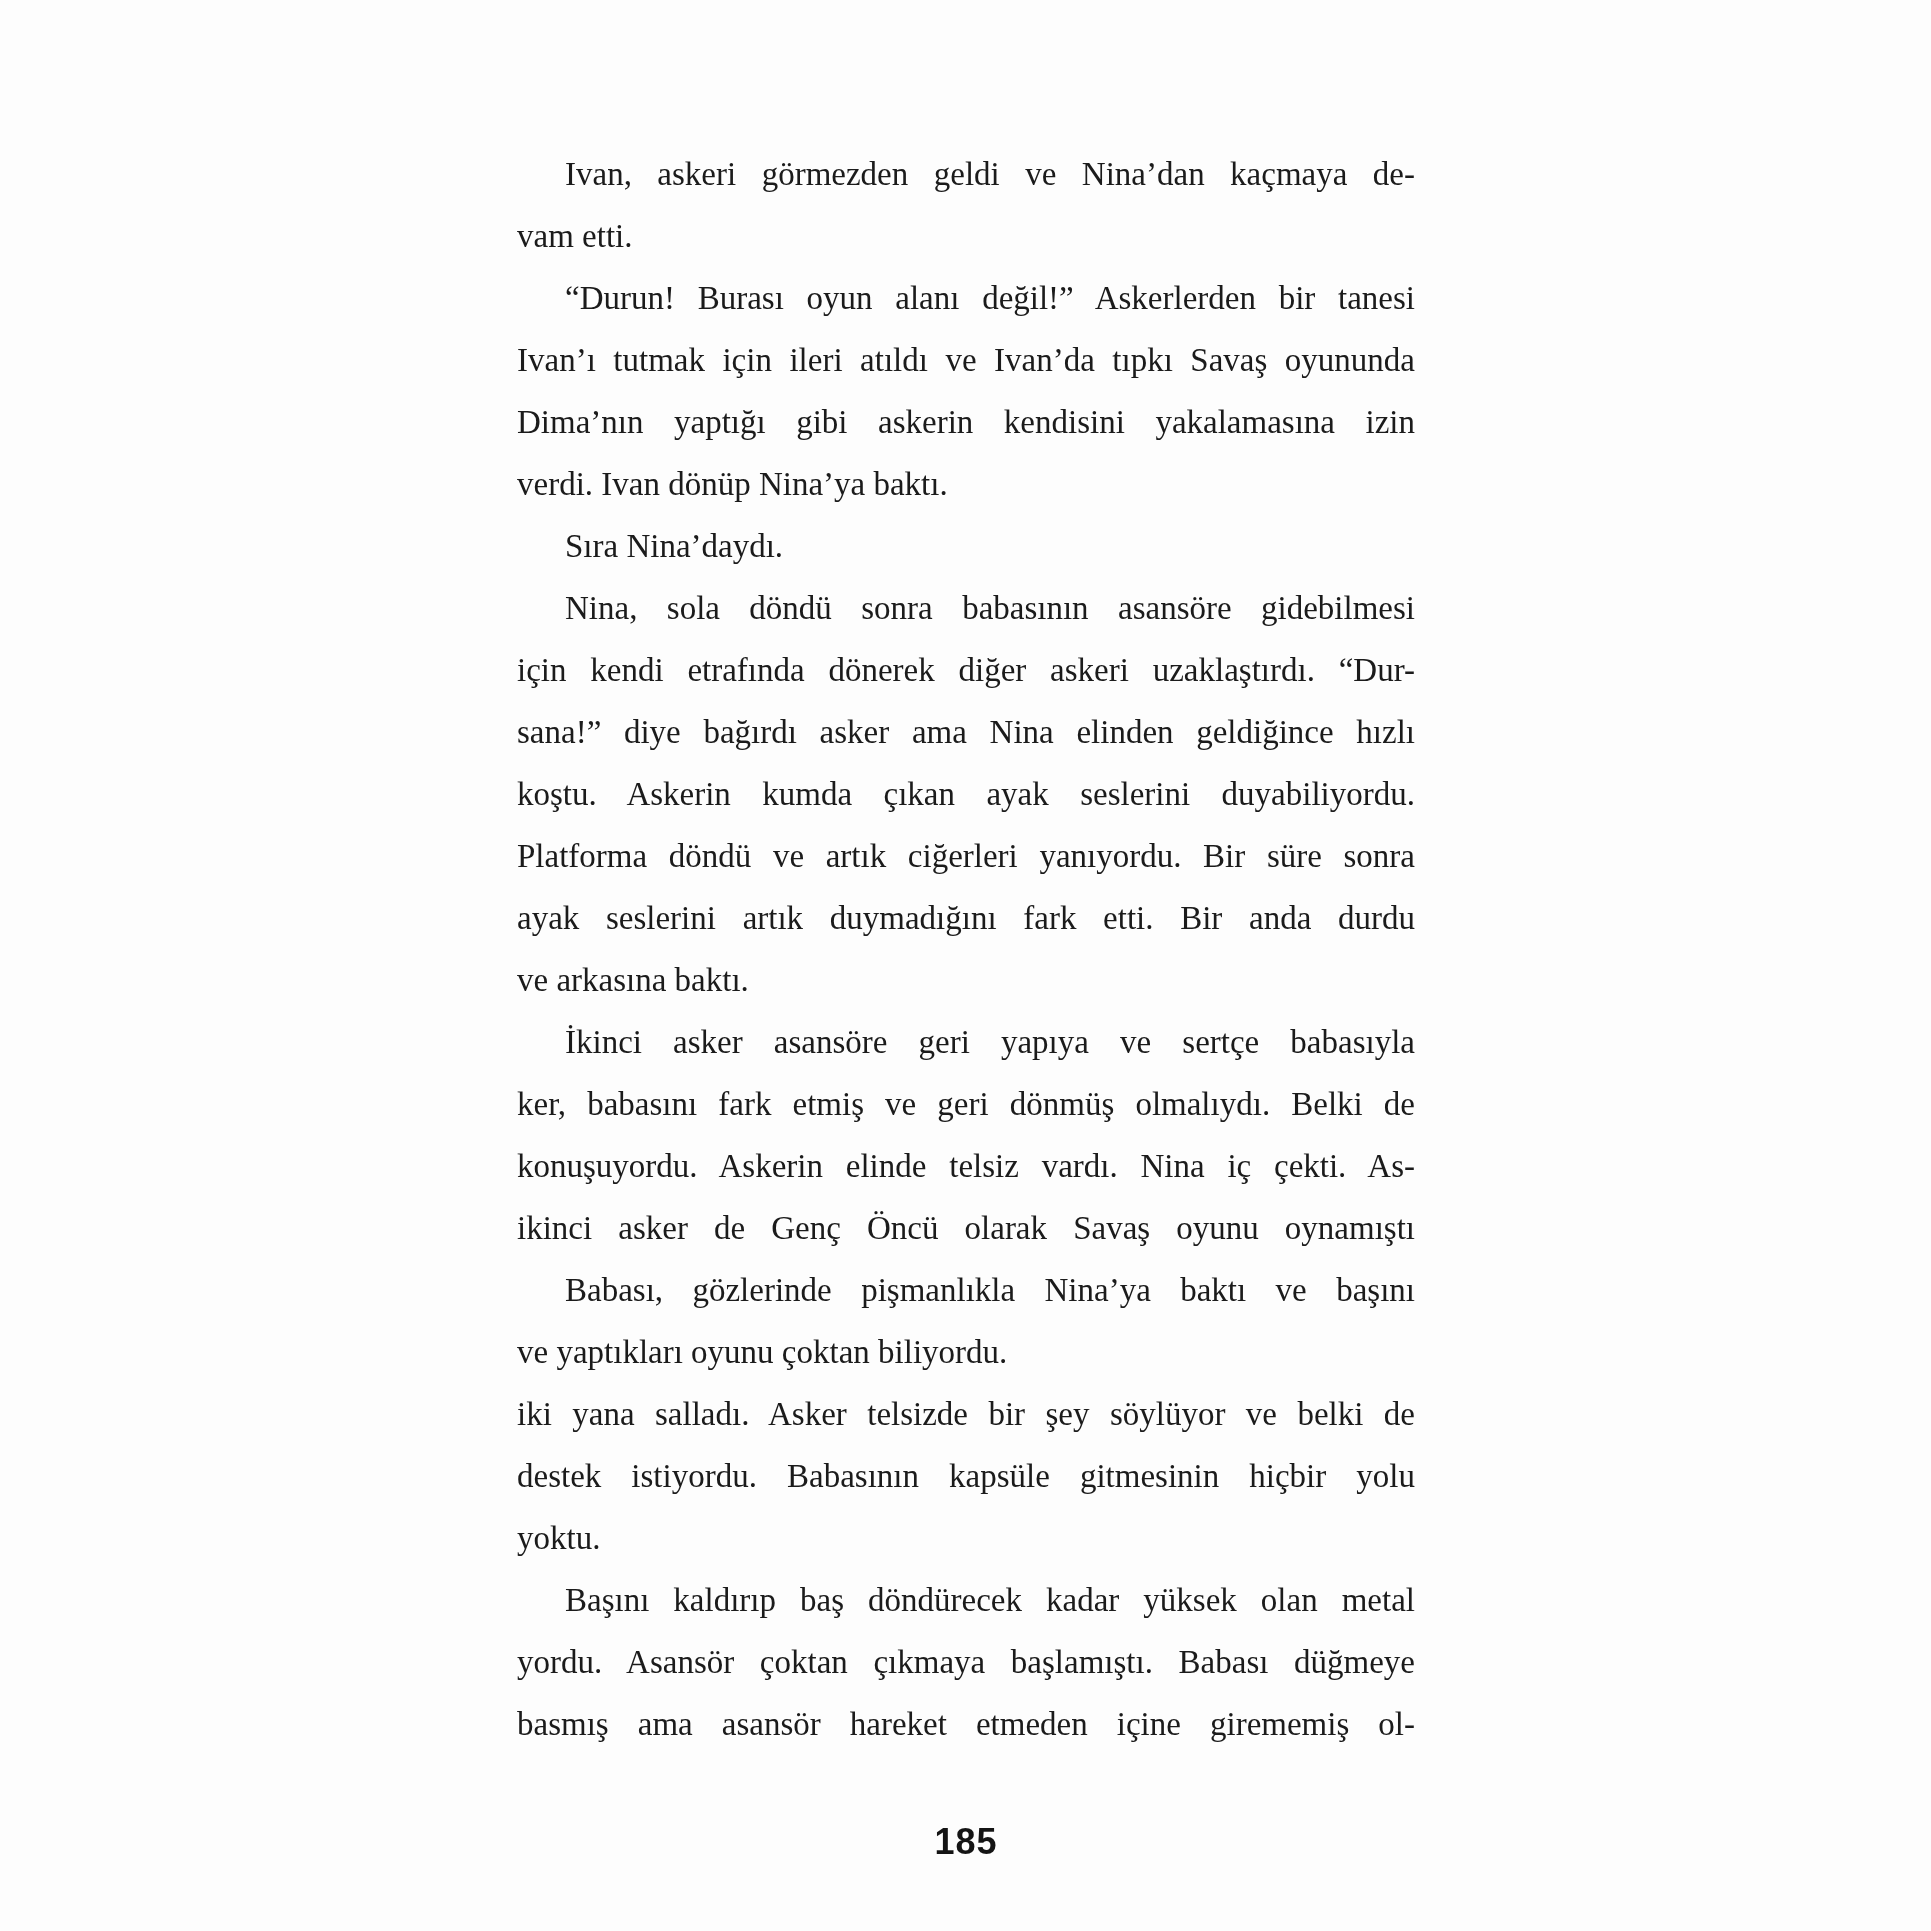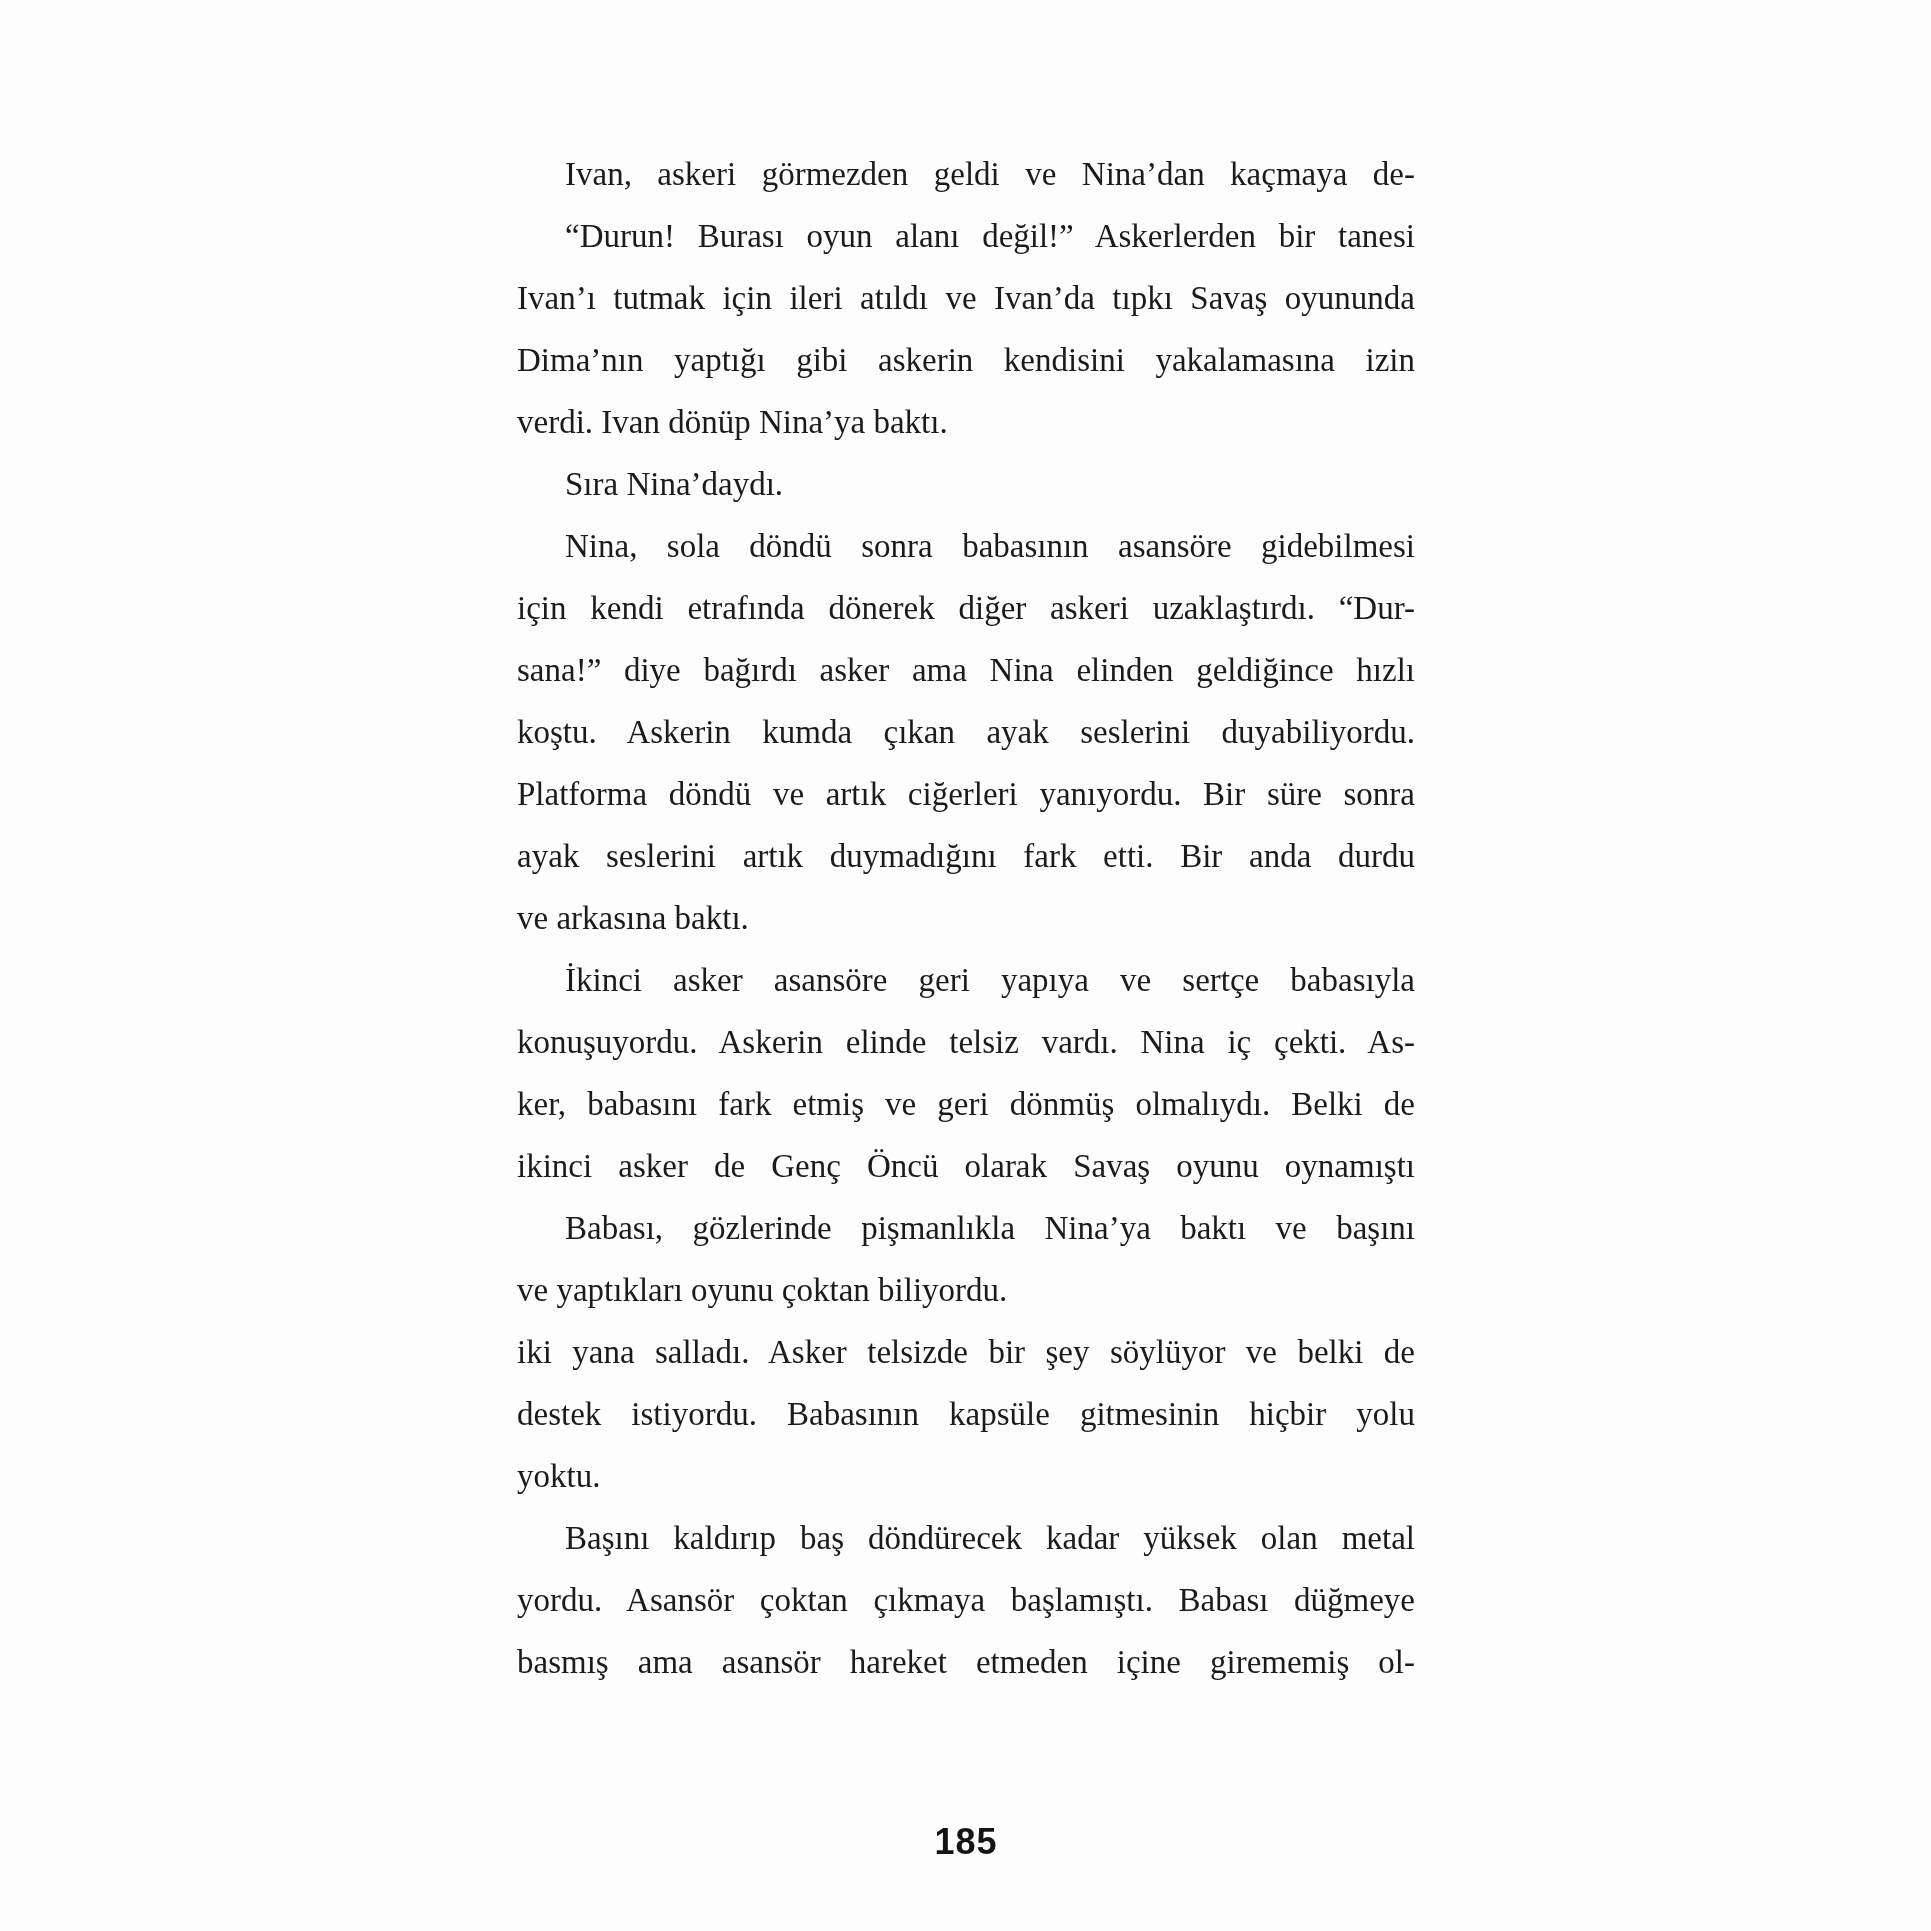--- a/index.html
+++ b/index.html
@@ -56,35 +56,36 @@
     color: #141414;
   }
 </style>
 </head>
 <body>
 
 <div class="page">
 
   <div class="text-block">
     <div class="ln j in">Ivan, askeri görmezden geldi ve Nina’dan kaçmaya de-</div>
+    <div class="ln last">vam etti.</div>
     <div class="ln j in">“Durun! Burası oyun alanı değil!” Askerlerden bir tanesi</div>
     <div class="ln j">Ivan’ı tutmak için ileri atıldı ve Ivan’da tıpkı Savaş oyununda</div>
     <div class="ln j">Dima’nın yaptığı gibi askerin kendisini yakalamasına izin</div>
     <div class="ln last">verdi. Ivan dönüp Nina’ya baktı.</div>
     <div class="ln last in it">Sıra Nina’daydı.</div>
     <div class="ln j in">Nina, sola döndü sonra babasının asansöre gidebilmesi</div>
     <div class="ln j">için kendi etrafında dönerek diğer askeri uzaklaştırdı. “Dur-</div>
     <div class="ln j">sana!” diye bağırdı asker ama Nina elinden geldiğince hızlı</div>
     <div class="ln j">koştu. Askerin kumda çıkan ayak seslerini duyabiliyordu.</div>
     <div class="ln j">Platforma döndü ve artık ciğerleri yanıyordu. Bir süre sonra</div>
     <div class="ln j">ayak seslerini artık duymadığını fark etti. Bir anda durdu</div>
     <div class="ln last">ve arkasına baktı.</div>
     <div class="ln j in">İkinci asker asansöre geri yapıya ve sertçe babasıyla</div>
+    <div class="ln j">ker, babasını fark etmiş ve geri dönmüş olmalıydı. Belki de</div>
     <div class="ln j">konuşuyordu. Askerin elinde telsiz vardı. Nina iç çekti. As-</div>
-    <div class="ln j">ker, babasını fark etmiş ve geri dönmüş olmalıydı. Belki de</div>
     <div class="ln j">ikinci asker de Genç Öncü olarak Savaş oyunu oynamıştı</div>
     <div class="ln j in">Babası, gözlerinde pişmanlıkla Nina’ya baktı ve başını</div>
     <div class="ln last">ve yaptıkları oyunu çoktan biliyordu.</div>
     <div class="ln j">iki yana salladı. Asker telsizde bir şey söylüyor ve belki de</div>
     <div class="ln j">destek istiyordu. Babasının kapsüle gitmesinin hiçbir yolu</div>
     <div class="ln last">yoktu.</div>
     <div class="ln j in">Başını kaldırıp baş döndürecek kadar yüksek olan metal</div>
     <div class="ln j">yordu. Asansör çoktan çıkmaya başlamıştı. Babası düğmeye</div>
     <div class="ln j">basmış ama asansör hareket etmeden içine girememiş ol-</div>
   </div>

